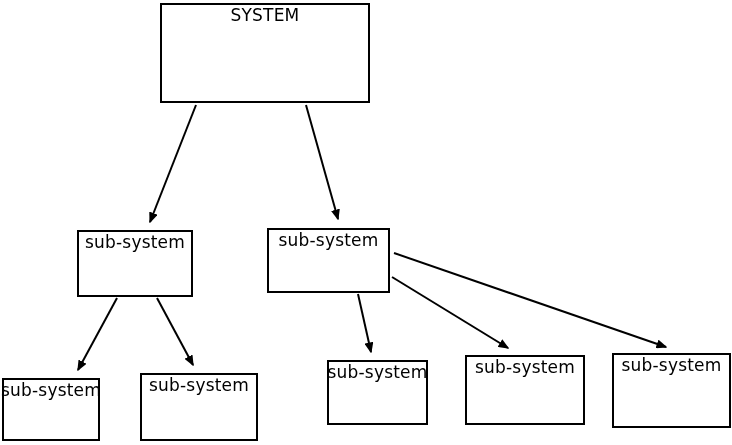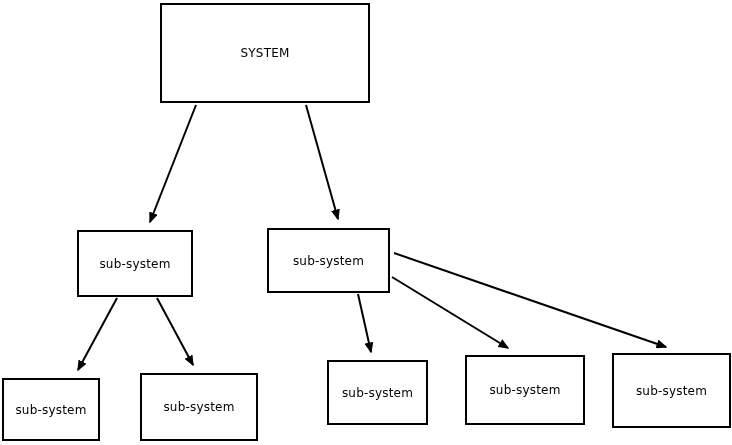--- a/index.html
+++ b/index.html
@@ -22,23 +22,23 @@
     width: 732px;
     height: 445px;
     pointer-events: none;
   }
   .node {
     position: absolute;
     box-sizing: border-box;
     border: 2px solid #000000;
     background: #ffffff;
     display: flex;
-    align-items: center;
+    align-items: flex-start;
     justify-content: center;
-    font-size: 12px;
+    font-size: 17px;
     color: #000000;
     letter-spacing: 0.2px;
   }
   .node span {
     white-space: nowrap;
   }
   
   .node-system    { left: 160px; top: 3px;   width: 210px; height: 100px; }
   .node-sub-left  { left: 77px;  top: 230px; width: 116px; height: 67px;  }
   .node-sub-right { left: 267px; top: 228px; width: 123px; height: 65px;  }

